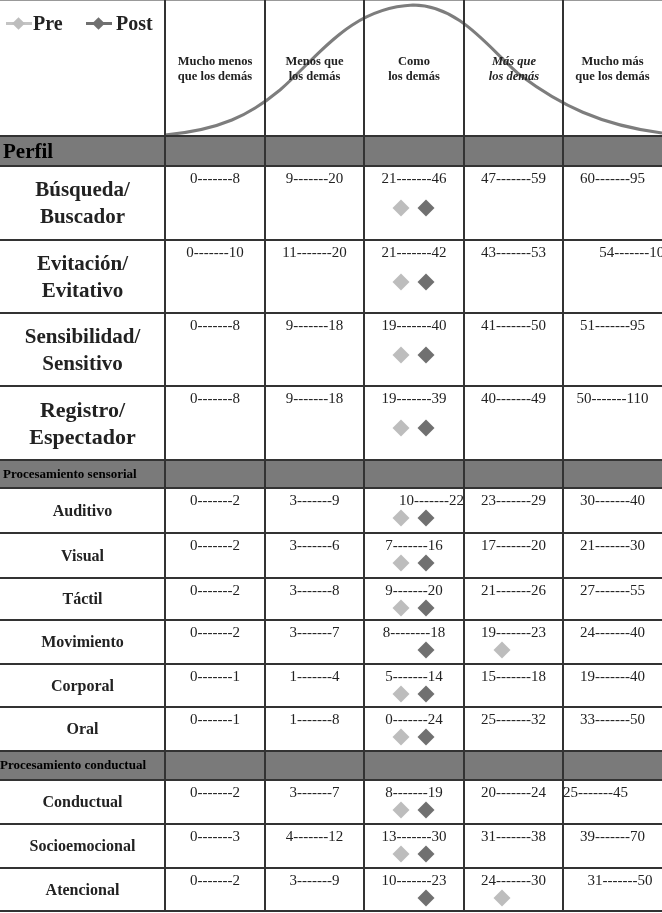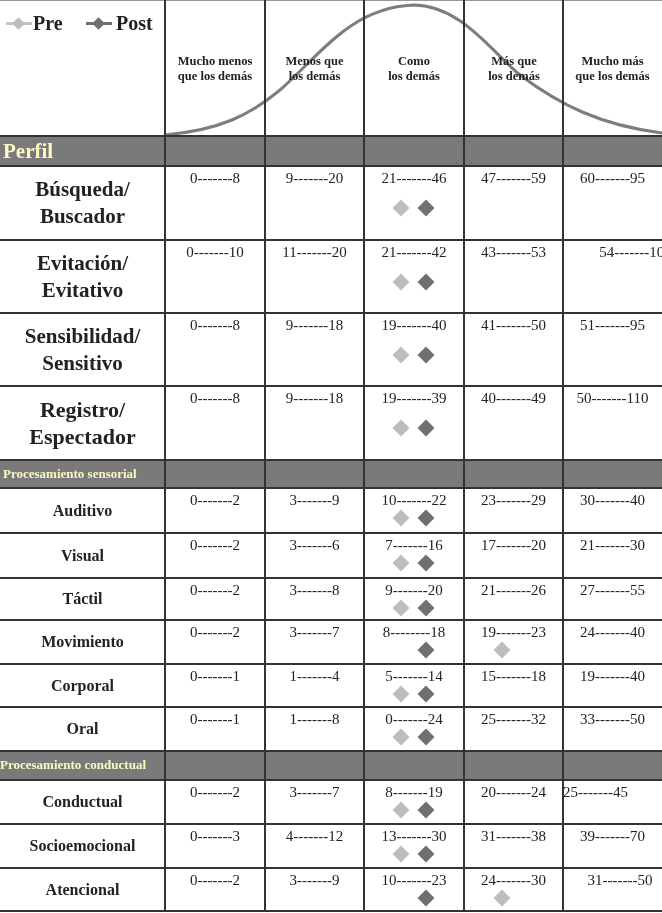--- a/index.html
+++ b/index.html
@@ -2,21 +2,21 @@
 <html><head>
 <meta charset="utf-8">
 <style>
   html, body { margin:0; padding:0; background:#fff; }
   body { width:662px; height:913px; position:relative; overflow:hidden;
          font-family:"Liberation Serif", "DejaVu Serif", serif; color:#222; }
   .abs { position:absolute; box-sizing:border-box; }
   .vline { position:absolute; width:2px; background:#333; }
   .hline { position:absolute; height:2px; background:#333; left:0; width:662px; }
   .band { position:absolute; left:0; width:662px; background:#7a7a7a; }
-  .band-label { position:absolute; left:3px; color:#fef9c3; font-weight:bold; white-space:nowrap; }
+  .band-label { position:absolute; left:3px; color:#000000; font-weight:bold; white-space:nowrap; }
   .colhead { position:absolute; text-align:center; font-weight:bold; font-size:12.5px; line-height:15px; color:#222; }
   .rowlabel { position:absolute; left:0; width:165px; text-align:center; font-weight:bold; color:#222; }
   .range { position:absolute; text-align:center; font-size:15px; color:#222; white-space:nowrap; }
   .dia { position:absolute; width:12px; height:12px; transform:rotate(45deg); }
   .pre { background:#bdbdbd; }
   .post { background:#707070; }
   .legend { position:absolute; top:12px; font-weight:bold; font-size:20px; color:#222; }
   .leg-mark { position:absolute; top:22px; width:26px; height:3px; }
   .leg-dia { position:absolute; width:9px; height:9px; transform:rotate(45deg); top:19px; }
 </style>
@@ -41,21 +41,21 @@
   <div>que los demás</div>
 </div>
 <div class="colhead" style="left:265px;width:99px;top:54px;">
   <div>Menos que</div>
   <div>los demás</div>
 </div>
 <div class="colhead" style="left:364px;width:100px;top:54px;">
   <div>Como</div>
   <div>los demás</div>
 </div>
-<div class="colhead" style="left:464px;width:100px;top:54px;">
+<div class="colhead" style="left:464px;width:100px;top:54px;font-style:italic;">
   <div>Más que</div>
   <div>los demás</div>
 </div>
 <div class="colhead" style="left:563px;width:99px;top:54px;">
   <div>Mucho más</div>
   <div>que los demás</div>
 </div>
 
 <div class="band" style="top:136px;height:30px;">
   <div class="band-label" style="top:3px;font-size:21px;">Perfil</div>
@@ -135,21 +135,21 @@
     <div class="range" style="left: 364px; width: 100px; top: 390px;">19-------39</div>
     <div class="range" style="left: 464px; width: 99px; top: 390px;">40-------49</div>
     <div class="range" style="left: 563px; width: 99px; top: 390px;">50-------110</div>
     <div class="dia pre" style="left: 395px; top: 422px;"></div>
     <div class="dia post" style="left: 420px; top: 422px;"></div>
     <div class="rowlabel" style="top: 500.5px; font-size: 16px; line-height: 20px;">
       <div>Auditivo</div>
     </div>
     <div class="range" style="left: 165px; width: 100px; top: 492px;">0-------2</div>
     <div class="range" style="left: 265px; width: 99px; top: 492px;">3-------9</div>
-    <div class="range" style="left: 364px; width: 100px; top: 492px;">10-------22</div>
+    <div class="range" style="left: 364px; width: 100px; top: 492px; text-align: right;">10-------22</div>
     <div class="range" style="left: 464px; width: 99px; top: 492px;">23-------29</div>
     <div class="range" style="left: 563px; width: 99px; top: 492px;">30-------40</div>
     <div class="dia pre" style="left: 395px; top: 512px;"></div>
     <div class="dia post" style="left: 420px; top: 512px;"></div>
     <div class="rowlabel" style="top: 545.5px; font-size: 16px; line-height: 20px;">
       <div>Visual</div>
     </div>
     <div class="range" style="left: 165px; width: 100px; top: 537px;">0-------2</div>
     <div class="range" style="left: 265px; width: 99px; top: 537px;">3-------6</div>
     <div class="range" style="left: 364px; width: 100px; top: 537px;">7-------16</div>

